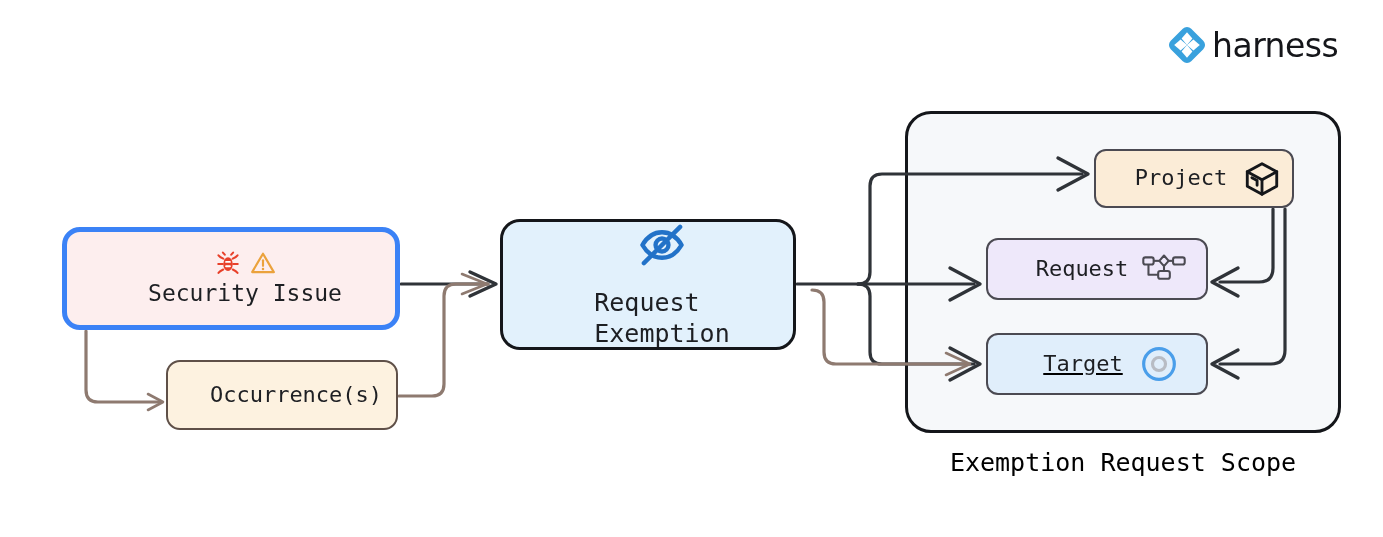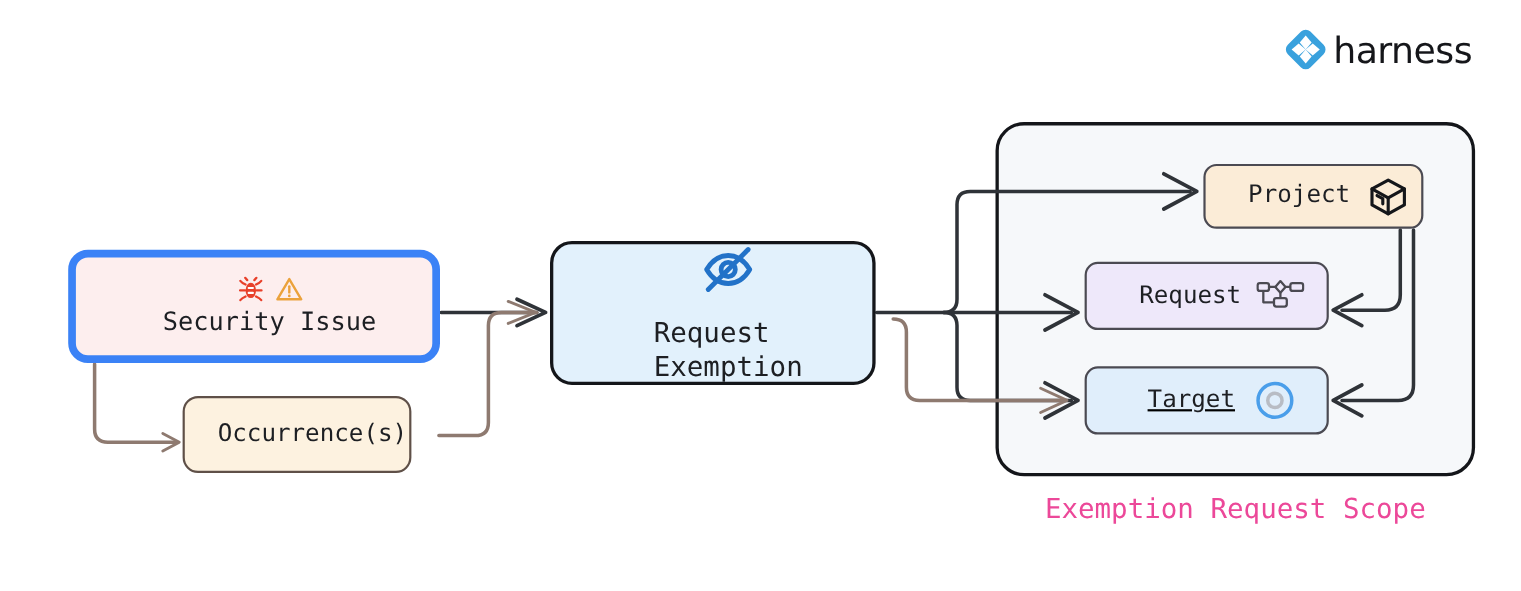--- a/index.html
+++ b/index.html
@@ -48,37 +48,37 @@
     font-family: "DejaVu Sans Mono", "Liberation Mono", monospace;
     color: #1d1f23;
     white-space: pre;
     line-height: 1.22;
   }
   
   #node-security {
     left: 62px;  top: 227px;
     width: 338px; height: 103px;
     background: #fdeeee;
-    border: 7px solid #3b82f6;
+    border: 5px solid #3b82f6;
     border-radius: 18px;
     flex-direction: column;
     gap: 2px;
   }
   #node-security .icons {
     display: flex;
     align-items: center;
     justify-content: center;
     gap: 9px;
     height: 28px;
   }
   #node-security .label { font-size: 23px; }
   
   #node-occurrence {
     left: 166px; top: 360px;
-    width: 208px; height: 70px;
+    width: 232px; height: 70px;
     background: #fdf2e0;
     border: 2.5px solid #5f5048;
     border-radius: 14px;
   }
   #node-occurrence .label { font-size: 22px; }
   
   #node-request {
     left: 500px; top: 219px;
     width: 296px; height: 131px;
     background: #e2f1fc;
@@ -99,21 +99,21 @@
     border-radius: 26px;
   }
   #scope-label {
     position: absolute;
     left: 905px;
     top: 448px;
     width: 436px;
     text-align: center;
     font-family: "DejaVu Sans Mono", "Liberation Mono", monospace;
     font-size: 25px;
-    color: #ec4899;
+    color: #000000;
     white-space: pre;
   }
   
   #node-project {
     left: 1094px; top: 149px;
     width: 200px; height: 59px;
     background: #fbecd7;
     border: 2px solid #4b4a52;
     border-radius: 12px;
     gap: 16px;

